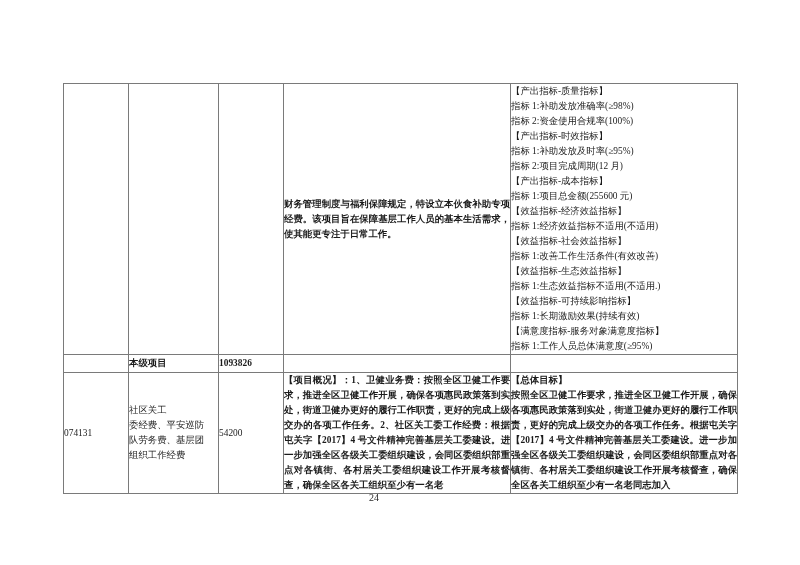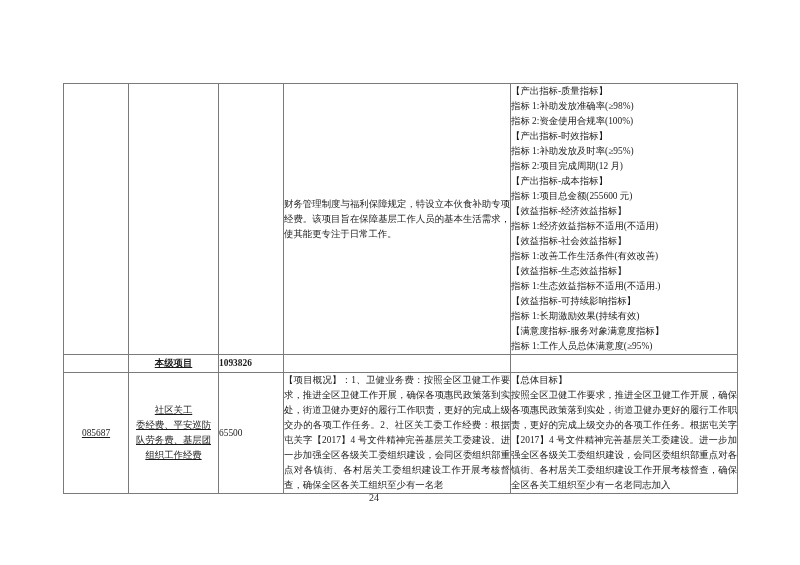--- a/index.html
+++ b/index.html
@@ -39,23 +39,23 @@
   .col-amount   { width: 65px; }
   .col-overview { width: 227px; }
   .col-goal     { width: 227px; }
 
   tr.row-carryover { height: 268px; }
   tr.row-subtotal  { height: 18px; }
   tr.row-project   { height: 116px; }
 
   td.top    { vertical-align: top; }
   td.mid    { vertical-align: middle; }
-  td.center { text-align: center; text-decoration: underline; }
+  td.center { text-align: left; }
   td.right  { text-align: left; padding-right: 5px; }
-  td.just   { text-align: justify; text-justify: inter-character; }
+  td.just   { text-align: justify; text-justify: inter-character; font-weight: bold; }
   td.pre    { white-space: pre-line; }
   td.bold   { font-weight: bold; }
   td.padded { padding: 3px 5px 2px 5px; }
 
   .page-number {
     position: absolute;
     left: 0;
     top: 492px;
     width: 748px;
     text-align: center;
@@ -104,26 +104,26 @@
 
       <tr class="row-subtotal">
         <td></td>
         <td class="center mid bold">本级项目</td>
         <td class="right mid bold">1093826</td>
         <td></td>
         <td></td>
       </tr>
 
       <tr class="row-project">
-        <td class="center mid">085687</td>
+        <td class="center mid">074131</td>
         <td class="center mid pre">社区关工
 委经费、平安巡防
 队劳务费、基层团
 组织工作经费</td>
-        <td class="right mid">65500</td>
+        <td class="right mid">54200</td>
         <td class="top just padded">【项目概况】：1、卫健业务费：按照全区卫健工作要求，推进全区卫健工作开展，确保各项惠民政策落到实处，街道卫健办更好的履行工作职责，更好的完成上级交办的各项工作任务。2、社区关工委工作经费：根据屯关字【2017】4 号文件精神完善基层关工委建设。进一步加强全区各级关工委组织建设，会同区委组织部重点对各镇街、各村居关工委组织建设工作开展考核督查，确保全区各关工组织至少有一名老</td>
         <td class="top just pre padded">【总体目标】
 按照全区卫健工作要求，推进全区卫健工作开展，确保各项惠民政策落到实处，街道卫健办更好的履行工作职责，更好的完成上级交办的各项工作任务。根据屯关字【2017】4 号文件精神完善基层关工委建设。进一步加强全区各级关工委组织建设，会同区委组织部重点对各镇街、各村居关工委组织建设工作开展考核督查，确保全区各关工组织至少有一名老同志加入</td>
       </tr>
     </tbody>
   </table>
 
   <div class="page-number">24</div>
 
 </div>

